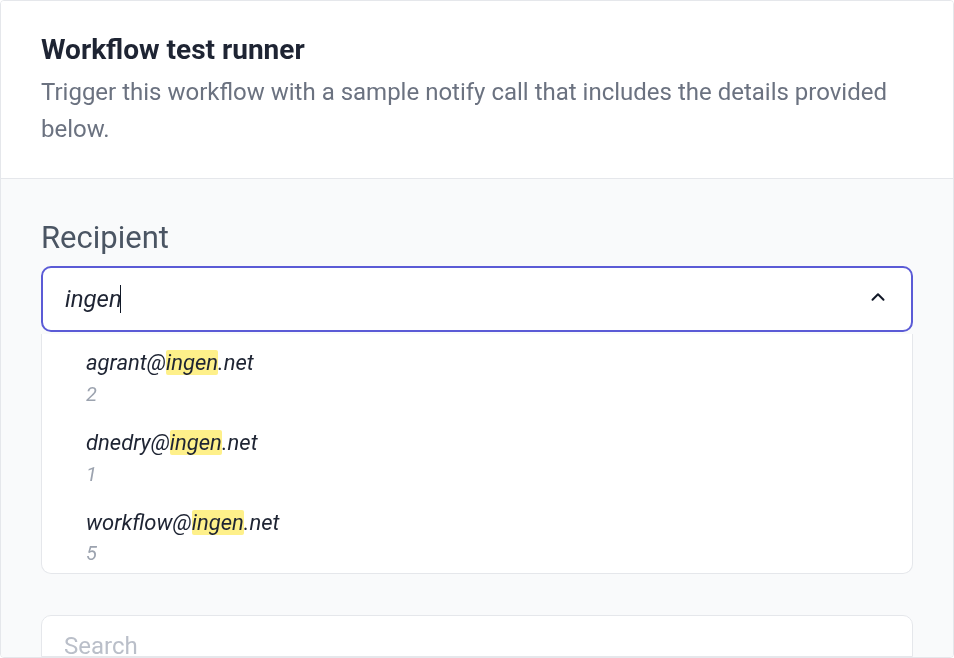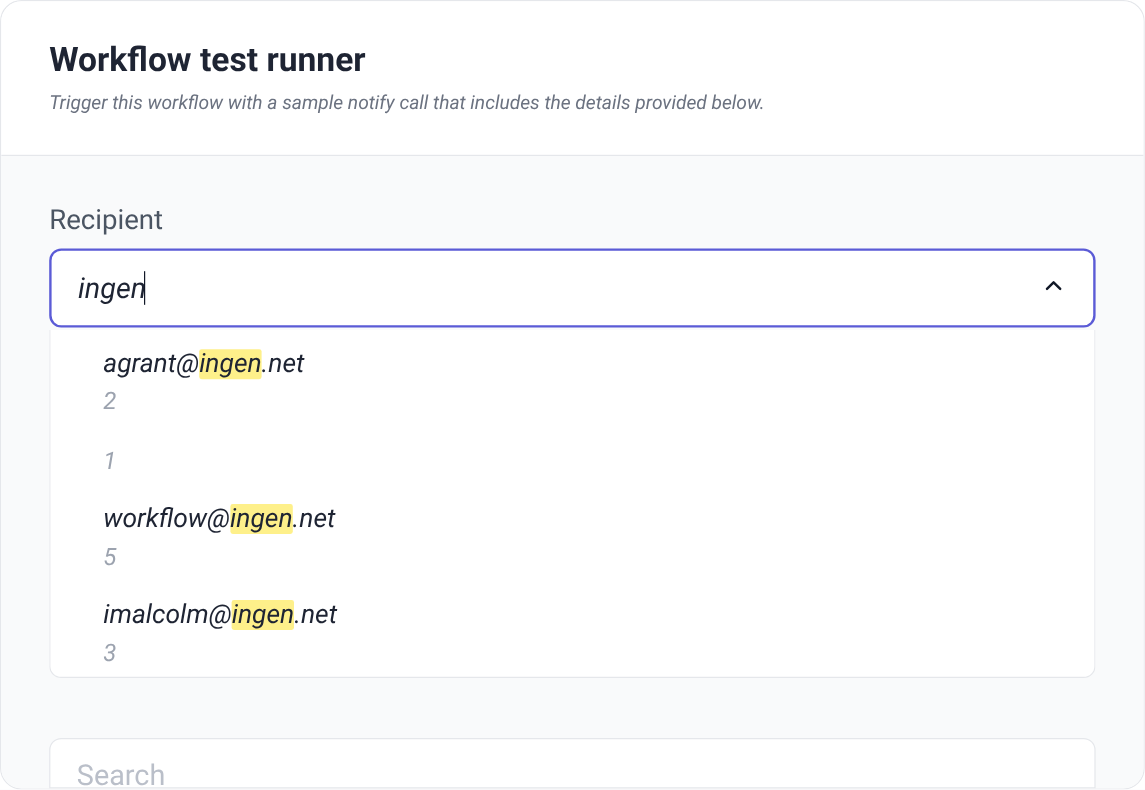--- a/index.html
+++ b/index.html
@@ -9,52 +9,51 @@
     }
     body {
       font-family: -apple-system, BlinkMacSystemFont, "Segoe UI", Roboto, Helvetica, Arial, sans-serif;
       background: #ffffff;
       width: 954px;
       height: 658px;
       overflow: hidden;
     }
     .card {
       border: 1px solid #e5e7eb;
-      border-radius: 18px;
+      border-radius: 4px;
       overflow: hidden;
       background: #ffffff;
       height: 100%;
       display: flex;
       flex-direction: column;
     }
     .card-header {
       padding: 32px 40px 30px 40px;
       background: #ffffff;
       border-bottom: 1px solid #e5e7eb;
     }
     .title {
       font-size: 28px;
       font-weight: 700;
       color: #1e2433;
       margin-bottom: 8px;
     }
     .description {
-      font-size: 16px;
+      font-size: 24px;
       color: #6b7280;
       line-height: 1.55;
-      font-style: italic;
     }
     .card-body {
       background: #f9fafb;
       padding: 40px 40px 0 40px;
       flex: 1;
       position: relative;
     }
     .field-label {
-      font-size: 23px;
+      font-size: 31px;
       color: #4b5563;
       margin-bottom: 10px;
       display: block;
     }
     .combobox {
       position: relative;
       font-style: italic;
     }
     .combobox-input-wrap {
       display: flex;
@@ -155,29 +154,26 @@
               <polyline points="18 15 12 9 6 15"></polyline>
             </svg>
         </span>
       </div>
       <div class="dropdown">
         <div class="option">
           <div class="option-label"><span>agrant@</span><span class="hl">ingen</span><span>.net</span></div>
           <div class="option-sub">2</div>
         </div>
         <div class="option">
+          <div class="option-label"><span>dnedry@</span><span class="hl">ingen</span><span>.net</span></div>
           <div class="option-sub">1</div>
         </div>
         <div class="option">
           <div class="option-label"><span>workflow@</span><span class="hl">ingen</span><span>.net</span></div>
           <div class="option-sub">5</div>
-        </div>
-        <div class="option">
-          <div class="option-label"><span>imalcolm@</span><span class="hl">ingen</span><span>.net</span></div>
-          <div class="option-sub">3</div>
         </div>
       </div>
     </div>
     <div class="secondary-field">
       <span class="secondary-placeholder">Search</span>
     </div>
   </div>
 </div>
 
 </body></html>

